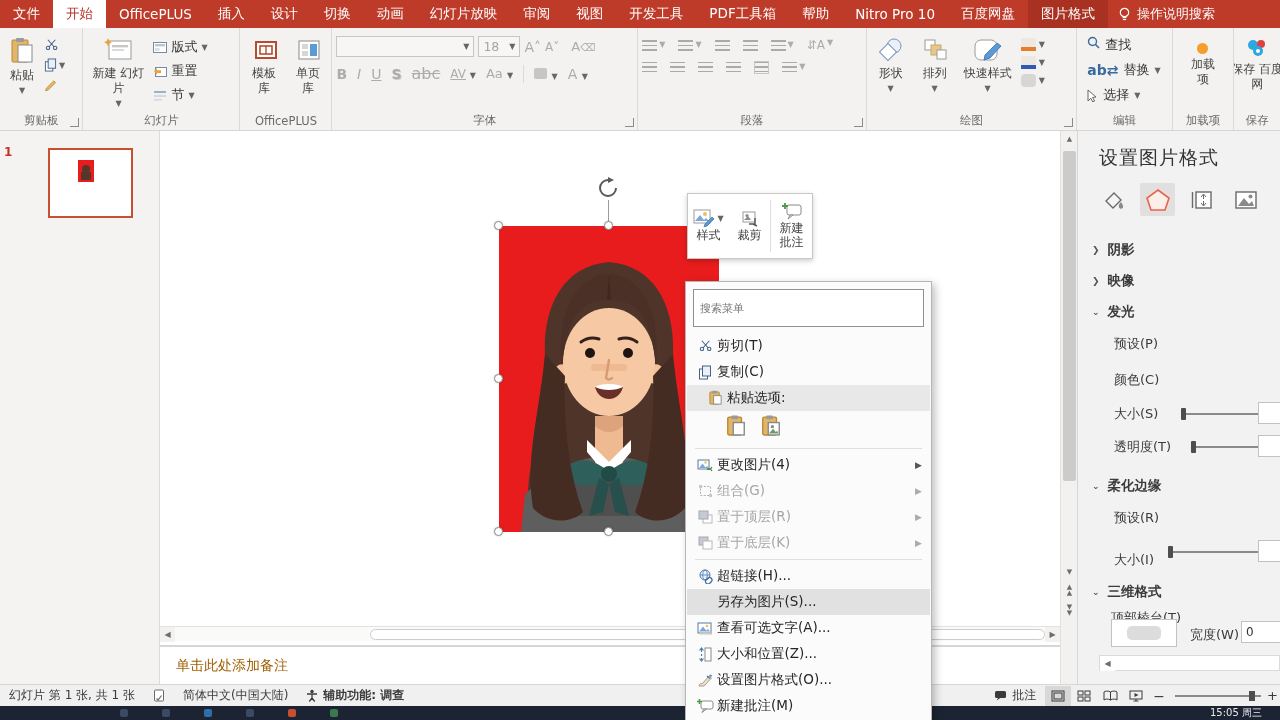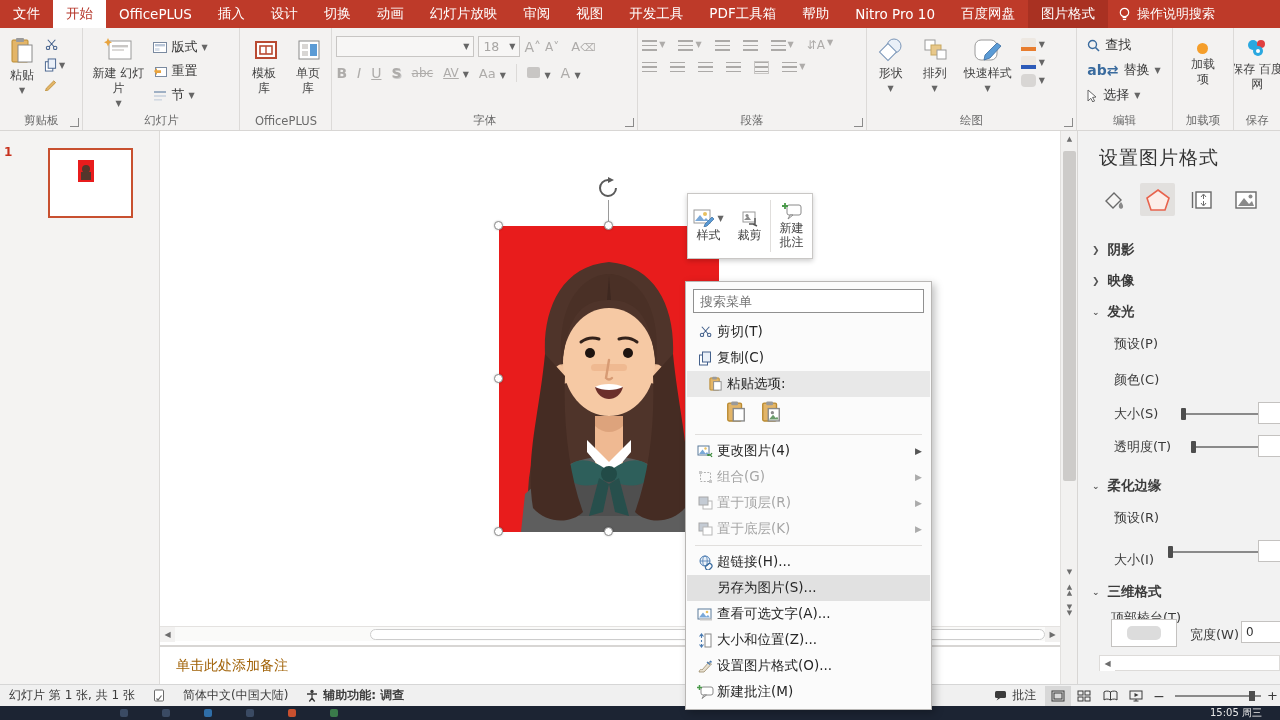--- a/index.html
+++ b/index.html
@@ -65,21 +65,21 @@
   #panel-hscroll { position:absolute; left:21px; top:524px; right:0; height:16px; background:#fff; border:1px solid #DDDBD9; display:flex; align-items:center; }
 
   
   #minitb { left:687px; top:193px; width:126px; height:66px; background:#fff; border:1px solid #C9C7C5; box-shadow:0 2px 5px rgba(0,0,0,.2); display:flex; align-items:stretch; z-index:40; }
   .mtb { flex:1; display:flex; flex-direction:column; align-items:center; justify-content:center; gap:2px; font-size:12px; color:#444; line-height:1.15; text-align:center; }
   .mtb-sep { width:1px; background:#E0DEDC; margin:6px 0; }
 
   
   #ctxmenu { left:685px; top:281px; width:247px; background:#FBFBFB; border:1px solid #B8B6B4; box-shadow:3px 3px 8px rgba(0,0,0,.25); z-index:50; padding:6px 1px 4px 1px; font-size:13.5px; }
   #ctx-search { margin:1px 6px 6px 6px; }
-  #ctx-search input { width:100%; height:24px; border:1px solid #909090; padding:0 6px; font-size:13px; color:#444; background:#fff; outline:none; font-family:inherit; }
+  #ctx-search input { width:100%; height:38px; border:1px solid #909090; padding:0 6px; font-size:11px; color:#444; background:#fff; outline:none; font-family:inherit; }
   .mi { display:flex; align-items:center; height:26px; padding:0 8px 0 6px; color:#262626; }
   .mi .mi-ic { width:24px; display:flex; justify-content:center; align-items:center; flex:none; }
   .mi .mi-label { flex:1; white-space:nowrap; }
   .mi .mi-arrow { font-size:9px; color:#555; }
   .mi.hl { background:#E8E8E8;padding-left:16px; }
   .mi.hover { background:#E1E1E1; }
   .mi.off { color:#A6A6A6; }
   .mi.off .mi-arrow { color:#ABABAB; }
   .mi-sep { height:1px; background:#E1DFDD; margin:3px 8px; }
   #paste-opts { display:flex; gap:9px; padding:2px 0 6px 36px; }
@@ -241,21 +241,21 @@
         </div>
       <span class="dis" style="font-size:14px;">A˄</span>
       <span class="dis" style="font-size:12px;">A˅</span>
       <span class="dis" style="font-size:13px; margin-left:8px;">A<small>⌫</small></span>
     </div>
     <div style="display:flex; gap:10px; align-items:center; font-size:14px;">
       <span class="dis" style="font-weight:bold;">B</span>
       <span class="dis" style="font-style:italic;">I</span>
       <span class="dis" style="text-decoration:underline;">U</span>
       <span class="dis" style="font-weight:bold; text-shadow:1px 1px 0 #ccc;">S</span>
-      <span class="dis" style="text-decoration:line-through; font-size:12px;">abc</span>
+      <span class="dis" style="text-decoration:line-through; font-size:16px;">abc</span>
       <span class="dis" style="font-size:12px;"><u>AV</u> <span class="chev">▼</span></span>
       <span class="dis" style="font-size:13px;"><span>Aa</span> <span class="chev">▼</span></span>
       <span style="width:1px; height:18px; background:#DCDAD8;"></span>
       <span class="dis"><span class="fx-ico" style="display:inline-block; width:13px; height:11px; background:#C8C6C4;"></span> <span class="chev">▼</span></span>
       <span class="dis"><span>A</span> <span class="chev">▼</span></span>
     </div>
     <div class="grp-label">字体</div>
     <div class="launcher"></div>
   </div>
 
@@ -337,21 +337,21 @@
       <span style="display:flex;gap:3px;align-items:center;">
           <span class="fx-ico" style="background:#D8D6D4; border-radius:4px;"></span>
           <span class="chev">▼</span>
         </span>
     </div>
     <div class="grp-label">绘图</div>
     <div class="launcher"></div>
   </div>
 
   <div class="grp" style="width:96px; flex-direction:column; gap:7px; padding-top:8px; padding-left:10px;">
-    <span style="display:flex;gap:5px;align-items:center;font-family:Liberation Serif, serif;">
+    <span style="display:flex;gap:5px;align-items:flex-start;font-family:Liberation Serif, serif;">
         <svg width="13" height="13" viewBox="0 0 13 13">
           <circle cx="5.5" cy="5.5" r="4" fill="none" stroke="#3a6b9e" stroke-width="1.4"></circle>
           <line x1="8.5" y1="8.5" x2="12" y2="12" stroke="#3a6b9e" stroke-width="1.6"></line>
         </svg>
         <span>查找</span>
       </span>
     <span style="display:flex;gap:5px;align-items:center;">
         <span style="font-size:14px;color:#3a6b9e;font-weight:bold;">ab⇄</span>
         <span>替换</span>
         <span class="chev">▼</span>

